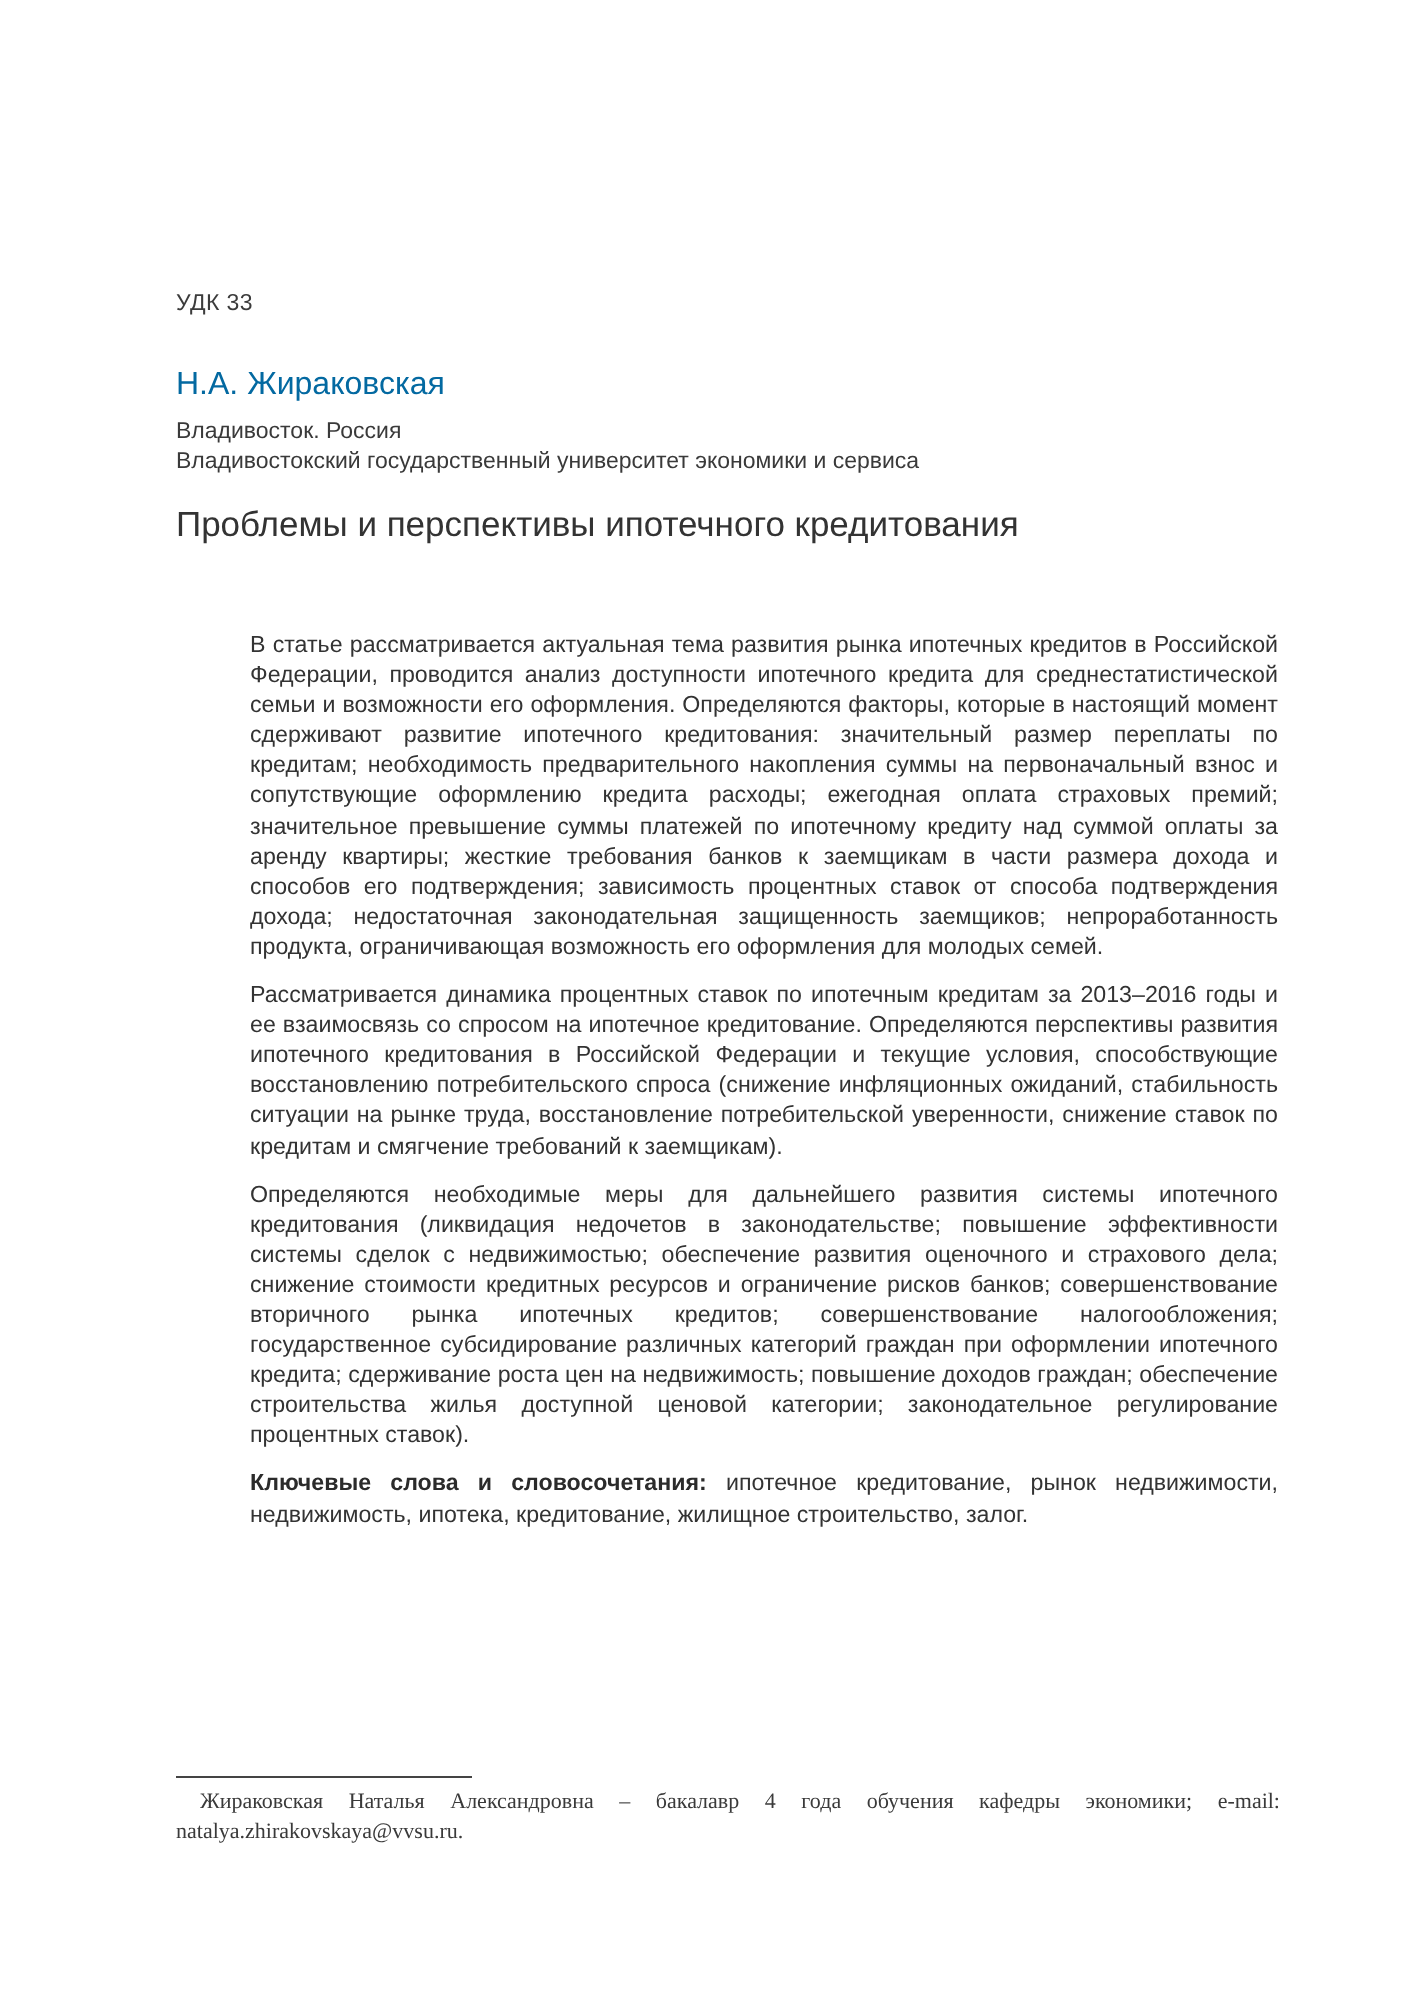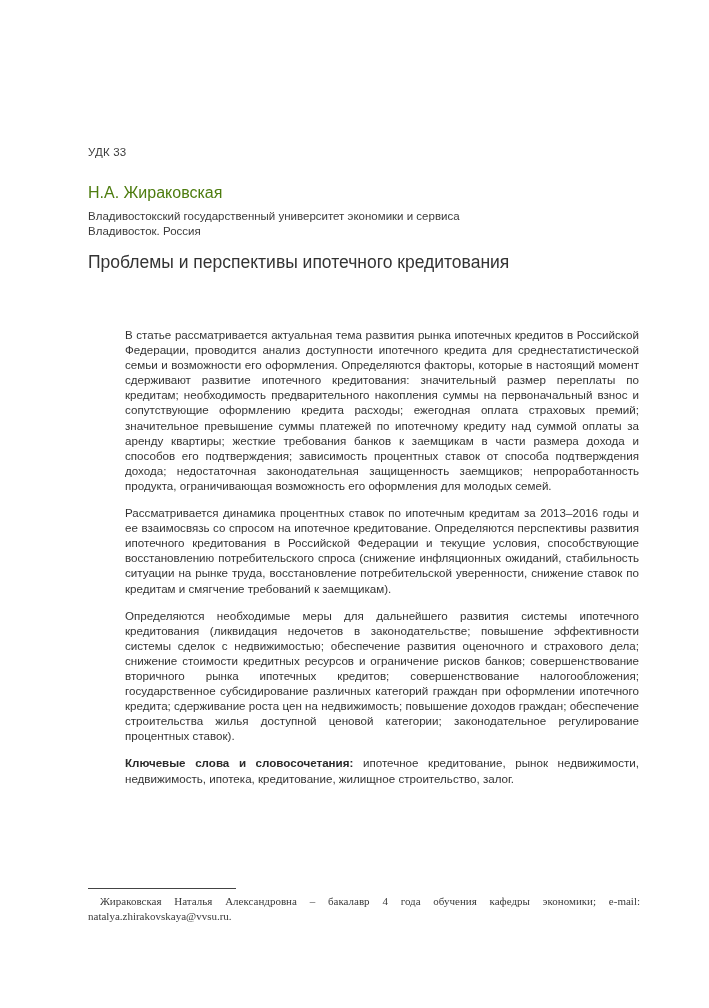--- a/index.html
+++ b/index.html
@@ -16,21 +16,21 @@
     position: absolute;
     left: 88px; top: 146px;
     font-size: 11.5px;
     color: #3c3c3c;
     letter-spacing: 0.2px;
   }
   .author {
     position: absolute;
     left: 88px; top: 184px;
     font-size: 16px;
-    color: #4d7c0f;
+    color: #0369a1;
   }
   .affil {
     position: absolute;
     left: 88px; top: 209px;
     font-size: 11.5px;
     line-height: 14.5px;
     color: #3a3a3a;
   }
   .title {
     position: absolute;
@@ -43,21 +43,21 @@
   }
   .abstract {
     position: absolute;
     left: 125px; top: 315px;
     width: 514px;
     font-size: 11.6px;
     line-height: 15.1px;
     text-align: justify;
     color: #333333;
   }
-  .abstract p { margin: 12px 0 9px 0; }
+  .abstract p { margin: 0 0 9px 0; }
   .keywords b { font-weight: bold; color: #2b2b2b; }
   .footnote-rule {
     position: absolute;
     left: 88px; top: 888px;
     width: 148px; height: 0;
     border-top: 1px solid #444444;
   }
   .footnote {
     position: absolute;
     left: 88px; top: 894px;
@@ -80,22 +80,22 @@
 </head>
 <body>
 
 <div class="page">
 
   <div class="udc">УДК 33</div>
 
   <div class="author">Н.А. Жираковская</div>
 
   <div class="affil">
+    <div>Владивосток. Россия</div>
     <div>Владивостокский государственный университет экономики и сервиса</div>
-    <div>Владивосток. Россия</div>
   </div>
 
   <h1 class="title"><span>Проблемы и перспективы ипотечного кредитования</span><br></h1>
 
   <div class="abstract">
     <p>В статье рассматривается актуальная тема развития рынка ипотечных кредитов в Российской Федерации, проводится анализ доступности ипотечного кредита для среднестатистической семьи и возможности его оформления. Определяются факторы, которые в настоящий момент сдерживают развитие ипотечного кредитования: значительный размер переплаты по кредитам; необходимость предварительного накопления суммы на первоначальный взнос и сопутствующие оформлению кредита расходы; ежегодная оплата страховых премий; значительное превышение суммы платежей по ипотечному кредиту над суммой оплаты за аренду квартиры; жесткие требования банков к заемщикам в части размера дохода и способов его подтверждения; зависимость процентных ставок от способа подтверждения дохода; недостаточная законодательная защищенность заемщиков; непроработанность продукта, ограничивающая возможность его оформления для молодых семей.</p>
     <p>Рассматривается динамика процентных ставок по ипотечным кредитам за 2013–2016 годы и ее взаимосвязь со спросом на ипотечное кредитование. Определяются перспективы развития ипотечного кредитования в Российской Федерации и текущие условия, способствующие восстановлению потребительского спроса (снижение инфляционных ожиданий, стабильность ситуации на рынке труда, восстановление потребительской уверенности, снижение ставок по кредитам и смягчение требований к заемщикам).</p>
     <p>Определяются необходимые меры для дальнейшего развития системы ипотечного кредитования (ликвидация недочетов в законодательстве; повышение эффективности системы сделок с недвижимостью; обеспечение развития оценочного и страхового дела; снижение стоимости кредитных ресурсов и ограничение рисков банков; совершенствование вторичного рынка ипотечных кредитов; совершенствование налогообложения; государственное субсидирование различных категорий граждан при оформлении ипотечного кредита; сдерживание роста цен на недвижимость; повышение доходов граждан; обеспечение строительства жилья доступной ценовой категории; законодательное регулирование процентных ставок).</p>
     <p class="keywords"><b>Ключевые слова и словосочетания:</b><span> ипотечное кредитование, рынок недвижимости, недвижимость, ипотека, кредитование, жилищное строительство, залог.</span></p>
   </div>

